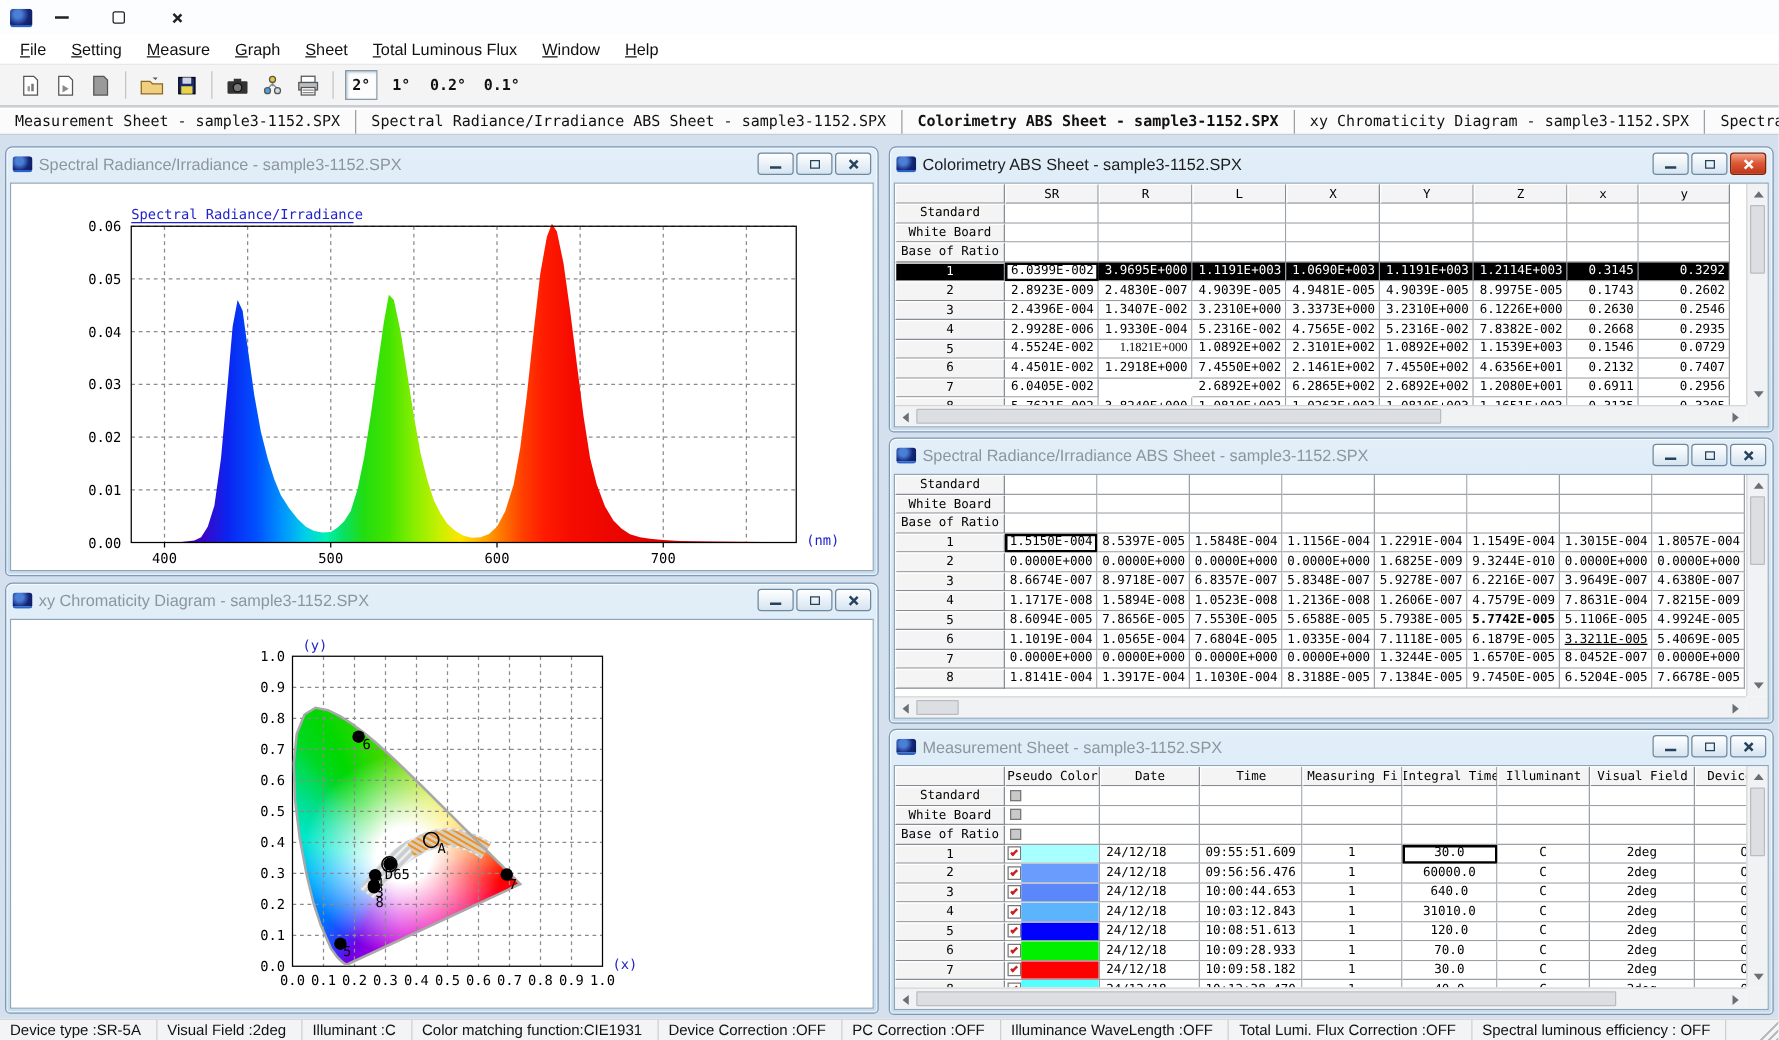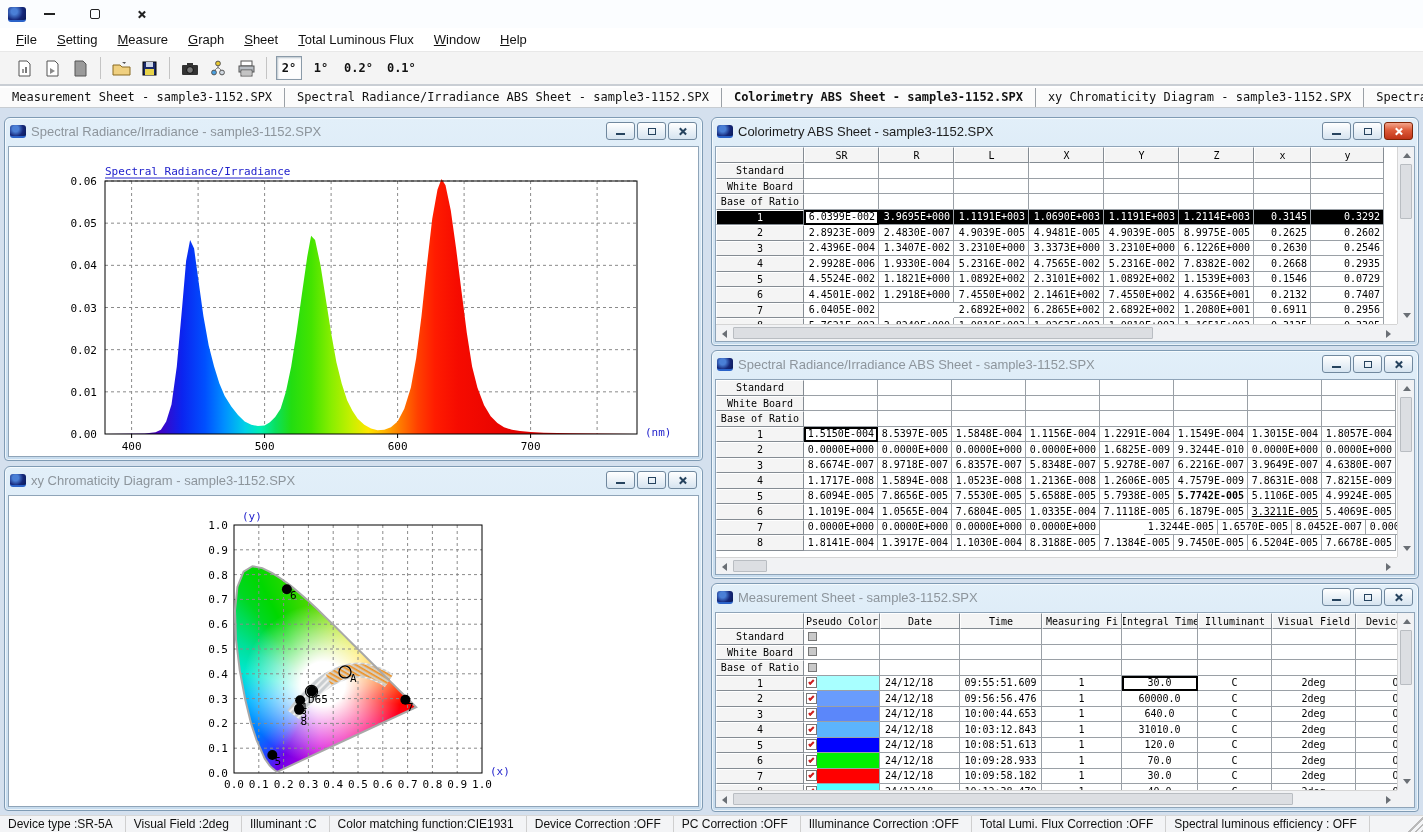--- a/index.html
+++ b/index.html
@@ -455,21 +455,21 @@
               <div class="scell num sel" style="width: 73px;">0.3292</div>
             </div>
             <div class="srow">
               <div class="scell shead" style="width: 88px;">2</div>
               <div class="scell num" style="width: 75px;">2.8923E-009</div>
               <div class="scell num" style="width: 75px;">2.4830E-007</div>
               <div class="scell num" style="width: 75px;">4.9039E-005</div>
               <div class="scell num" style="width: 75px;">4.9481E-005</div>
               <div class="scell num" style="width: 75px;">4.9039E-005</div>
               <div class="scell num" style="width: 75px;">8.9975E-005</div>
-              <div class="scell num" style="width: 57px;">0.2625</div>
+              <div class="scell num" style="width: 57px;">0.1743</div>
               <div class="scell num" style="width: 73px;">0.2602</div>
             </div>
             <div class="srow">
               <div class="scell shead" style="width: 88px;">3</div>
               <div class="scell num" style="width: 75px;">2.4396E-004</div>
               <div class="scell num" style="width: 75px;">1.3407E-002</div>
               <div class="scell num" style="width: 75px;">3.2310E+000</div>
               <div class="scell num" style="width: 75px;">3.3373E+000</div>
               <div class="scell num" style="width: 75px;">3.2310E+000</div>
               <div class="scell num" style="width: 75px;">6.1226E+000</div>
@@ -483,21 +483,21 @@
               <div class="scell num" style="width: 75px;">5.2316E-002</div>
               <div class="scell num" style="width: 75px;">4.7565E-002</div>
               <div class="scell num" style="width: 75px;">5.2316E-002</div>
               <div class="scell num" style="width: 75px;">7.8382E-002</div>
               <div class="scell num" style="width: 57px;">0.2668</div>
               <div class="scell num" style="width: 73px;">0.2935</div>
             </div>
             <div class="srow">
               <div class="scell shead" style="width: 88px;">5</div>
               <div class="scell num" style="width: 75px;">4.5524E-002</div>
-              <div class="scell num" style="width: 75px;">1.1821E+000</div>
+              <div class="scell num" style="width: 75px; font-family: Liberation Serif, serif;">1.1821E+000</div>
               <div class="scell num" style="width: 75px;">1.0892E+002</div>
               <div class="scell num" style="width: 75px;">2.3101E+002</div>
               <div class="scell num" style="width: 75px;">1.0892E+002</div>
               <div class="scell num" style="width: 75px;">1.1539E+003</div>
               <div class="scell num" style="width: 57px;">0.1546</div>
               <div class="scell num" style="width: 73px;">0.0729</div>
             </div>
             <div class="srow">
               <div class="scell shead" style="width: 88px;">6</div>
               <div class="scell num" style="width: 75px;">4.4501E-002</div>
@@ -639,23 +639,23 @@
               <div class="scell num" style="width: 74px;">6.2216E-007</div>
               <div class="scell num" style="width: 74px;">3.9649E-007</div>
               <div class="scell num" style="width: 74px;">4.6380E-007</div>
             </div>
             <div class="srow">
               <div class="scell shead" style="width: 88px;">4</div>
               <div class="scell num" style="width: 74px;">1.1717E-008</div>
               <div class="scell num" style="width: 74px;">1.5894E-008</div>
               <div class="scell num" style="width: 74px;">1.0523E-008</div>
               <div class="scell num" style="width: 74px;">1.2136E-008</div>
-              <div class="scell num" style="width: 74px;">1.2606E-005</div>
+              <div class="scell num" style="width: 74px;">1.2606E-007</div>
               <div class="scell num" style="width: 74px;">4.7579E-009</div>
-              <div class="scell num" style="width: 74px;">7.8631E-008</div>
+              <div class="scell num" style="width: 74px;">7.8631E-004</div>
               <div class="scell num" style="width: 74px;">7.8215E-009</div>
             </div>
             <div class="srow">
               <div class="scell shead" style="width: 88px;">5</div>
               <div class="scell num" style="width: 74px;">8.6094E-005</div>
               <div class="scell num" style="width: 74px;">7.8656E-005</div>
               <div class="scell num" style="width: 74px;">7.5530E-005</div>
               <div class="scell num" style="width: 74px;">5.6588E-005</div>
               <div class="scell num" style="width: 74px;">5.7938E-005</div>
               <div class="scell num" style="width: 74px; font-weight: bold;">5.7742E-005</div>
@@ -672,21 +672,21 @@
               <div class="scell num" style="width: 74px;">6.1879E-005</div>
               <div class="scell num" style="width: 74px; text-decoration: underline;">3.3211E-005</div>
               <div class="scell num" style="width: 74px;">5.4069E-005</div>
             </div>
             <div class="srow">
               <div class="scell shead" style="width: 88px;">7</div>
               <div class="scell num" style="width: 74px;">0.0000E+000</div>
               <div class="scell num" style="width: 74px;">0.0000E+000</div>
               <div class="scell num" style="width: 74px;">0.0000E+000</div>
               <div class="scell num" style="width: 74px;">0.0000E+000</div>
-              <div class="scell num" style="width: 74px; margin-left: 44px;">1.3244E-005</div>
+              <div class="scell num" style="width: 74px;">1.3244E-005</div>
               <div class="scell num" style="width: 74px;">1.6570E-005</div>
               <div class="scell num" style="width: 74px;">8.0452E-007</div>
               <div class="scell num" style="width: 74px;">0.0000E+000</div>
             </div>
             <div class="srow">
               <div class="scell shead" style="width: 88px;">8</div>
               <div class="scell num" style="width: 74px;">1.8141E-004</div>
               <div class="scell num" style="width: 74px;">1.3917E-004</div>
               <div class="scell num" style="width: 74px;">1.1030E-004</div>
               <div class="scell num" style="width: 74px;">8.3188E-005</div>
@@ -942,17 +942,17 @@
 
 </div>
 
 <div id="statusbar">
     <div class="spanel">Device type :SR-5A</div>
     <div class="spanel">Visual Field :2deg</div>
     <div class="spanel">Illuminant :C</div>
     <div class="spanel">Color matching function:CIE1931</div>
     <div class="spanel">Device Correction :OFF</div>
     <div class="spanel">PC Correction :OFF</div>
-    <div class="spanel">Illuminance Correction :OFF</div>
+    <div class="spanel">Illuminance WaveLength :OFF</div>
     <div class="spanel">Total Lumi. Flux Correction :OFF</div>
     <div class="spanel">Spectral luminous efficiency : OFF</div>
   </div>
 <div id="grip"></div>
 
 </body></html>

